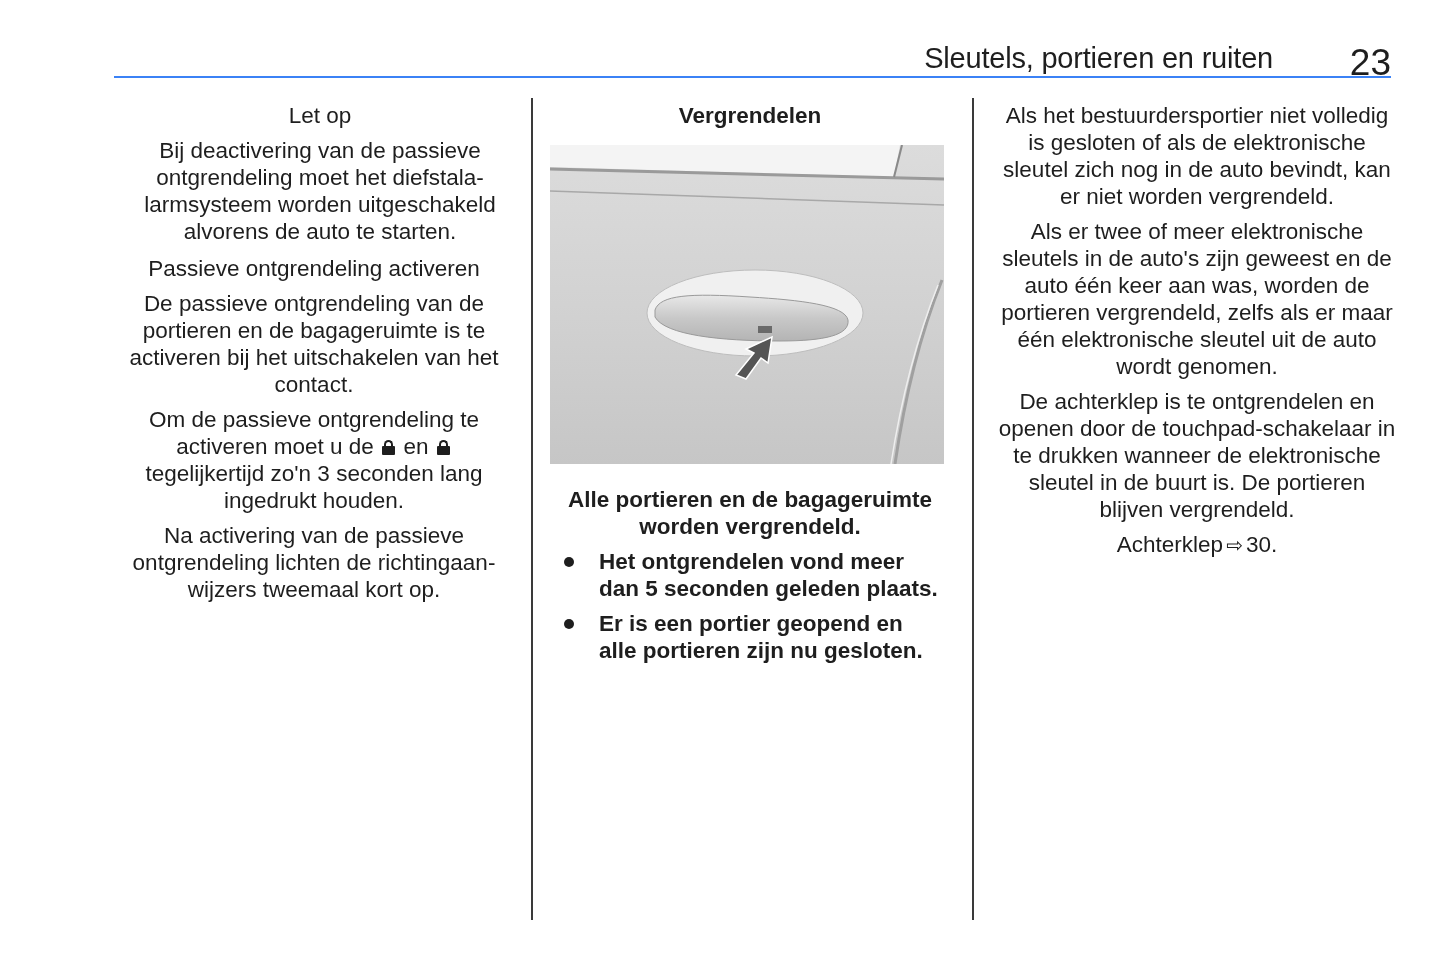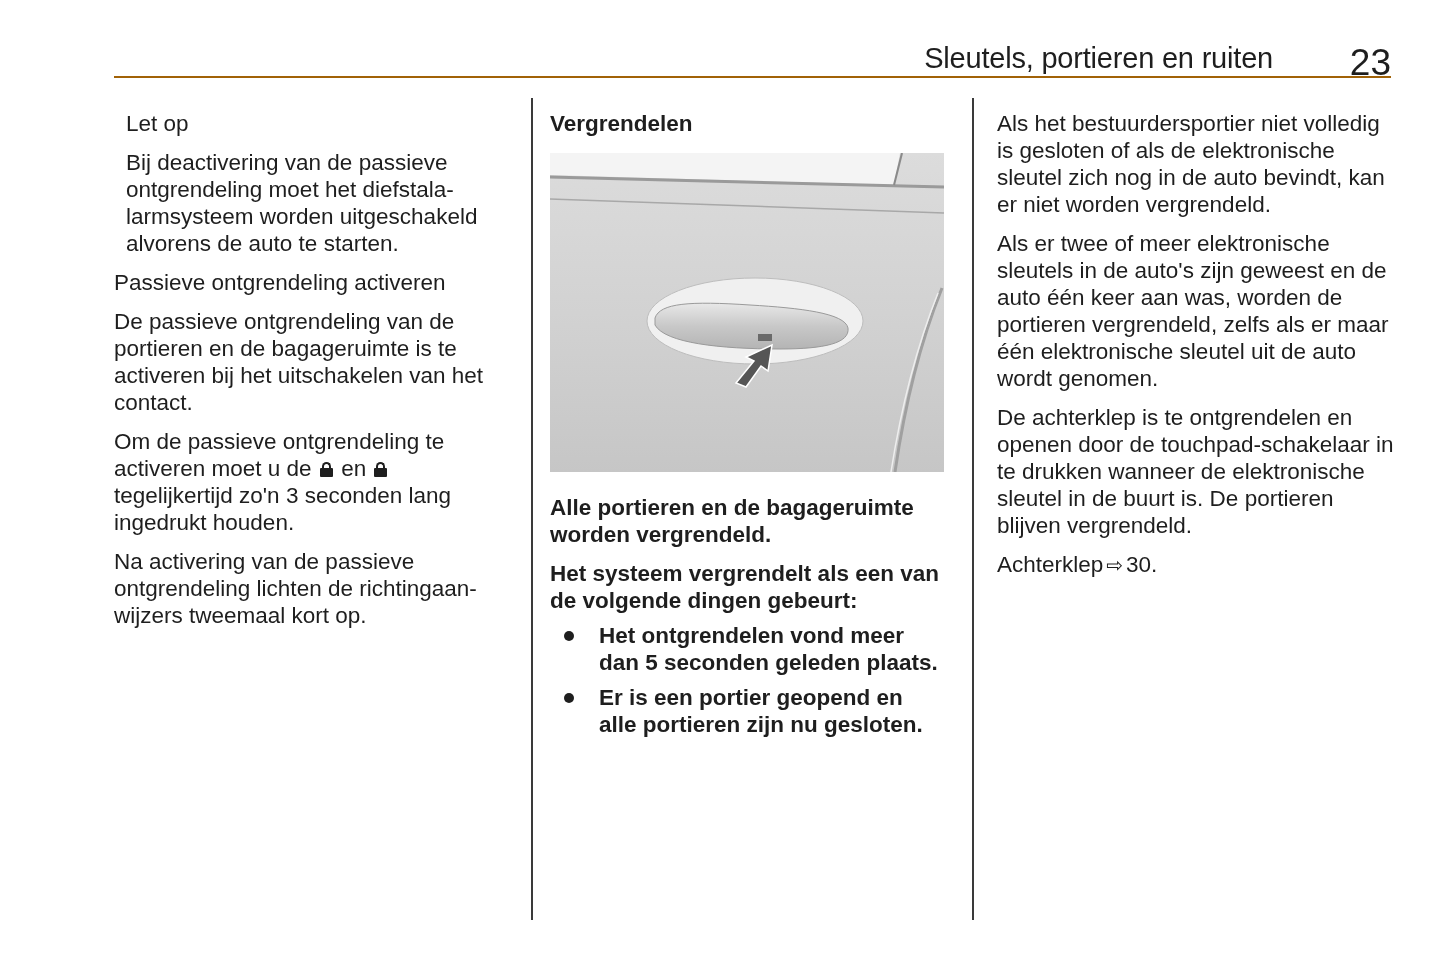--- a/index.html
+++ b/index.html
@@ -1,23 +1,23 @@
 <!DOCTYPE html>
 <html><head>
 <meta charset="utf-8">
 <style>
   html, body { margin: 0; padding: 0; background: #ffffff; }
   body { width: 1445px; height: 965px; position: relative; overflow: hidden;
          font-family: "Liberation Sans", sans-serif; color: #1e1e1e; }
   .header { position: absolute; left: 114px; top: 40px; width: 1277px; height: 36px;
-            border-bottom: 2px solid #a16207; text-decoration: underline; }
+            border-bottom: 2px solid #3b82f6; text-decoration: underline; }
   .header-title { position: absolute; right: 118px; top: 2px; font-size: 29px; letter-spacing: -0.2px; }
   .header-page { position: absolute; right: 0; top: 2px; font-size: 37px; }
   .col { position: absolute; top: 98px; font-size: 22.5px; line-height: 27px; }
-  .col p { margin: 12px 0 8px 0; }
+  .col p { margin: 4px 0 8px 0; text-align: center; }
   .col1 { left: 114px; width: 400px; }
   .col2 { left: 550px; width: 400px; font-weight: bold; }
   .col3 { left: 997px; width: 400px; }
   .vline { position: absolute; top: 98px; width: 2px; height: 822px; background: #3a3a3a; }
   .note { padding-left: 12px; margin-bottom: 10px; }
   .heading { margin: 0; }
   .lock { display: inline-block; width: 13px; height: 15px; position: relative; vertical-align: -1px; margin: 0 2px; }
   .lock::before { content: ""; position: absolute; left: 2px; top: 0; width: 9px; height: 9px;
                   border: 2px solid #1e1e1e; border-bottom: none; border-radius: 5px 5px 0 0; box-sizing: border-box; }
   .lock::after { content: ""; position: absolute; left: 0; top: 6px; width: 13px; height: 9px; background: #1e1e1e; border-radius: 1px; }
@@ -70,21 +70,20 @@
     <line x1="0" y1="46" x2="394" y2="60" stroke="#a8a8a8" stroke-width="1.5"></line>
     <line x1="352" y1="0" x2="344" y2="32" stroke="#8a8a8a" stroke-width="2"></line>
     <path d="M392,135 C370,190 355,250 345,319" stroke="#a0a0a0" stroke-width="3" fill="none"></path>
     <path d="M388,140 C366,195 351,255 341,319" stroke="#eeeeee" stroke-width="1.5" fill="none"></path>
     <ellipse cx="205" cy="168" rx="108" ry="43" fill="#f0f0f0" stroke="#bdbdbd" stroke-width="1"></ellipse>
     <path d="M105,165 C110,150 140,148 200,152 C250,155 295,160 298,175 C300,190 275,196 230,196 C170,196 115,190 105,172 Z" fill="url(#handleGrad)" stroke="#9a9a9a" stroke-width="1"></path>
     <rect x="208" y="181" width="14" height="7" fill="#6a6a6a"></rect>
     <polygon points="186,230 204,208 196,204 222,192 218,218 211,213 196,234" fill="#555555" stroke="#ffffff" stroke-width="1.5"></polygon>
   </svg>
   <p>Alle portieren en de bagageruimte worden vergrendeld.</p>
-  <p>Het systeem vergrendelt als een van de volgende dingen gebeurt:</p>
   <ul class="bullets">
     <li>Het ontgrendelen vond meer dan 5 seconden geleden plaats.</li>
     <li>Er is een portier geopend en alle portieren zijn nu gesloten.</li>
   </ul>
 </div>
 
 <div class="vline" style="left:972px;"></div>
 
 <div class="col col3">
   <p>Als het bestuurdersportier niet volle­dig is gesloten of als de elektronische sleutel zich nog in de auto bevindt, kan er niet worden vergrendeld.</p>

